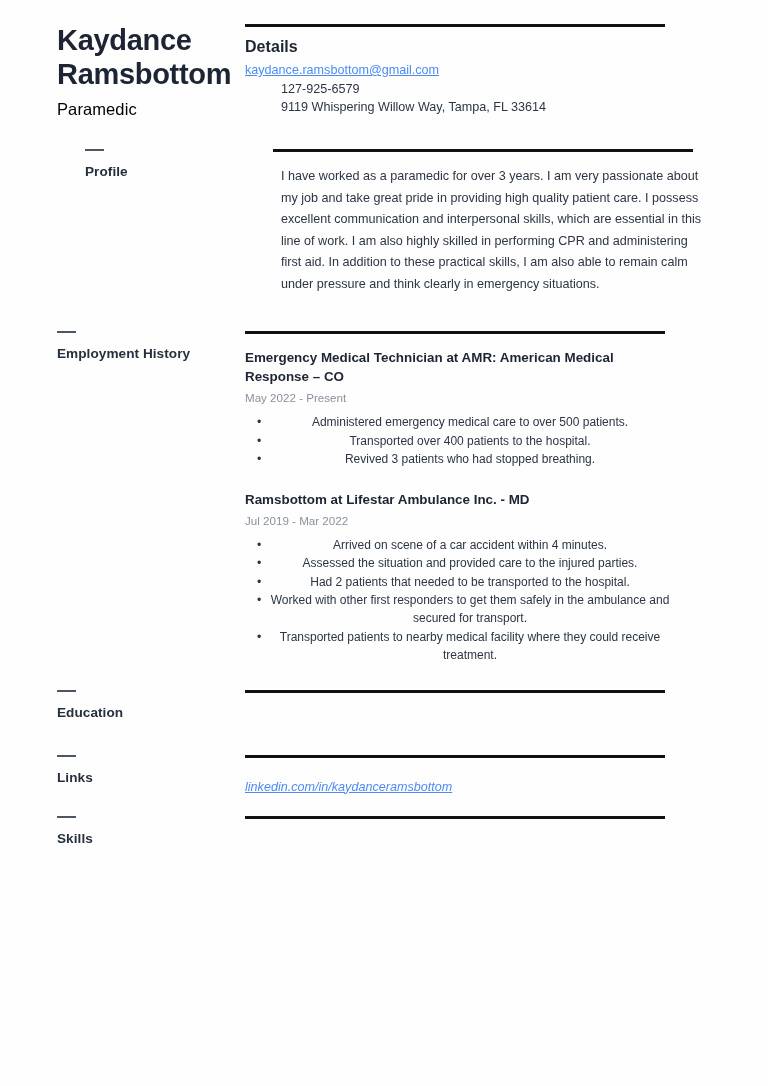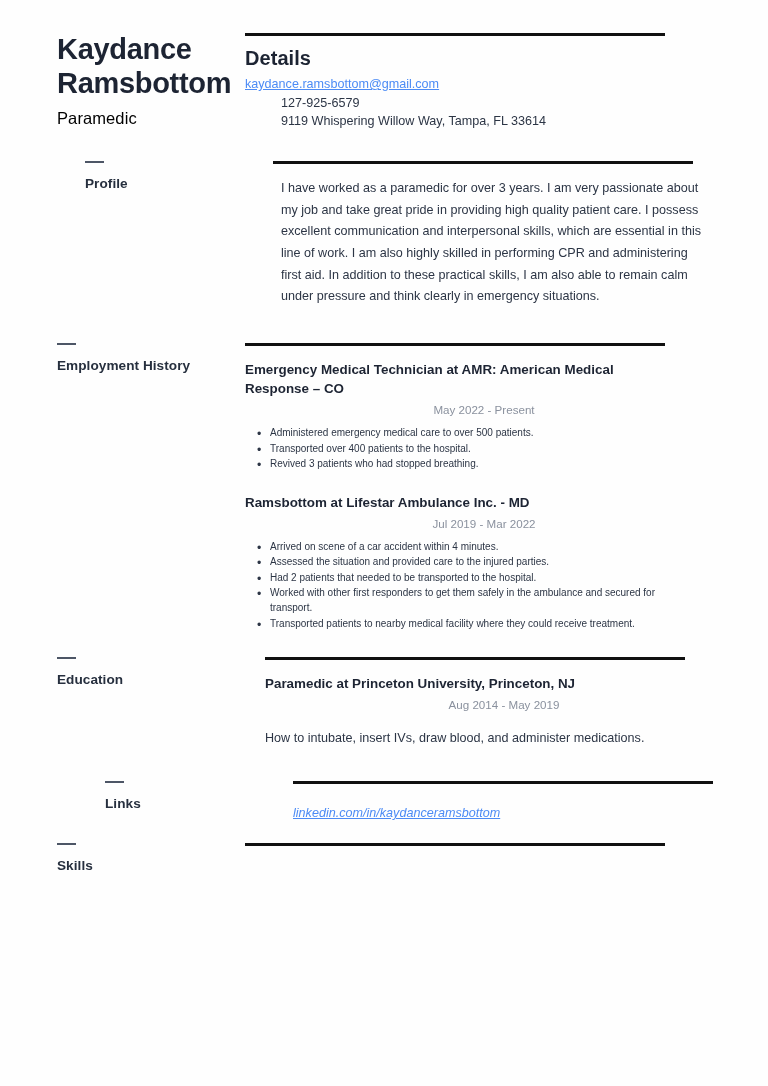--- a/index.html
+++ b/index.html
@@ -75,21 +75,21 @@
     line-height: 1.2;
   }
 
   
   .rule {
     height: 3px;
     background: #111111;
     width: 420px;
   }
   .sec-title {
-    font-size: 20px;
+    font-size: 16px;
     font-weight: 700;
     color: #1d2433;
     margin-top: 11px;
     letter-spacing: 0.05px;
   }
   .detail-line {
     font-size: 12.6px;
     line-height: 1.48;
     color: #2c3545;
     margin-left: 36px;
@@ -113,35 +113,35 @@
     font-weight: 700;
     color: #1d2433;
     line-height: 1.46;
     max-width: 400px;
   }
   .entry-date {
     font-size: 11.6px;
     color: #8a919e;
     margin-top: 3px;
     line-height: 1.4;
-    text-align: center;
   }
   ul.bullets {
     margin: 7px 0 0 0;
     padding-left: 25px;
     list-style: none;
   }
   ul.bullets li {
-    font-size: 10px;
+    font-size: 12px;
     line-height: 1.5;
     color: #2c3545;
     position: relative;
     padding-left: 0;
     margin-bottom: 0.5px;
     max-width: 400px;
+    text-align: center;
   }
   ul.bullets li::before {
     content: "\2022";
     position: absolute;
     left: -13px;
     top: 0;
     color: #2c3545;
     font-size: 12.4px;
   }
   .edu-desc {
@@ -171,21 +171,21 @@
     height: 3px;
     background: #4285f4;
     border-radius: 2px;
   }
 </style>
 </head>
 <body>
 
 <div class="page">
 
-  <div class="columns" style="padding-top:33px;">
+  <div class="columns" style="padding-top:24px;">
     <div class="col-left">
       <div class="name">Kaydance Ramsbottom</div>
       <div class="job-title">Paramedic</div>
     </div>
     <div class="col-right">
       <div class="rule"></div>
       <div class="sec-title">Details</div>
       <div style="margin-top:4px;">
         <a class="link">kaydance.ramsbottom@gmail.com</a>
         <div class="detail-line">127-925-6579</div>
@@ -234,38 +234,33 @@
               <li>Assessed the situation and provided care to the injured parties.</li>
               <li>Had 2 patients that needed to be transported to the hospital.</li>
               <li>Worked with other first responders to get them safely in the ambulance and secured for transport.</li>
               <li>Transported patients to nearby medical facility where they could receive treatment.</li>
             </ul>
           </div>
         </div>
     </div>
   </div>
 
-  <div class="columns" style="padding-top:26px;gap:20px;">
+  <div class="columns" style="padding-top:26px;">
     <div class="col-left">
       <div class="side-section">
         <div class="side-dash"></div>
         <div class="side-heading">Education</div>
       </div>
     </div>
     <div class="col-right">
       <div class="rule"></div>
-      <div style="margin-top:14px;">
-        <div class="entry-title">Paramedic at Princeton University, Princeton, NJ</div>
-        <div class="entry-date">Aug 2014 - May 2019</div>
-        <div class="edu-desc">How to intubate, insert IVs, draw blood, and administer medications.</div>
-      </div>
-    </div>
-  </div>
-
-  <div class="columns" style="padding-top:33px;padding-left:48px;">
+    </div>
+  </div>
+
+  <div class="columns" style="padding-top:33px;">
     <div class="col-left">
       <div class="side-section">
         <div class="side-dash"></div>
         <div class="side-heading">Links</div>
       </div>
     </div>
     <div class="col-right">
       <div class="rule"></div>
       <div id="links-list" style="margin-top:19px;"><a class="link" style="display: inline-block; font-style: italic;">linkedin.com/in/kaydanceramsbottom</a></div>
     </div>

